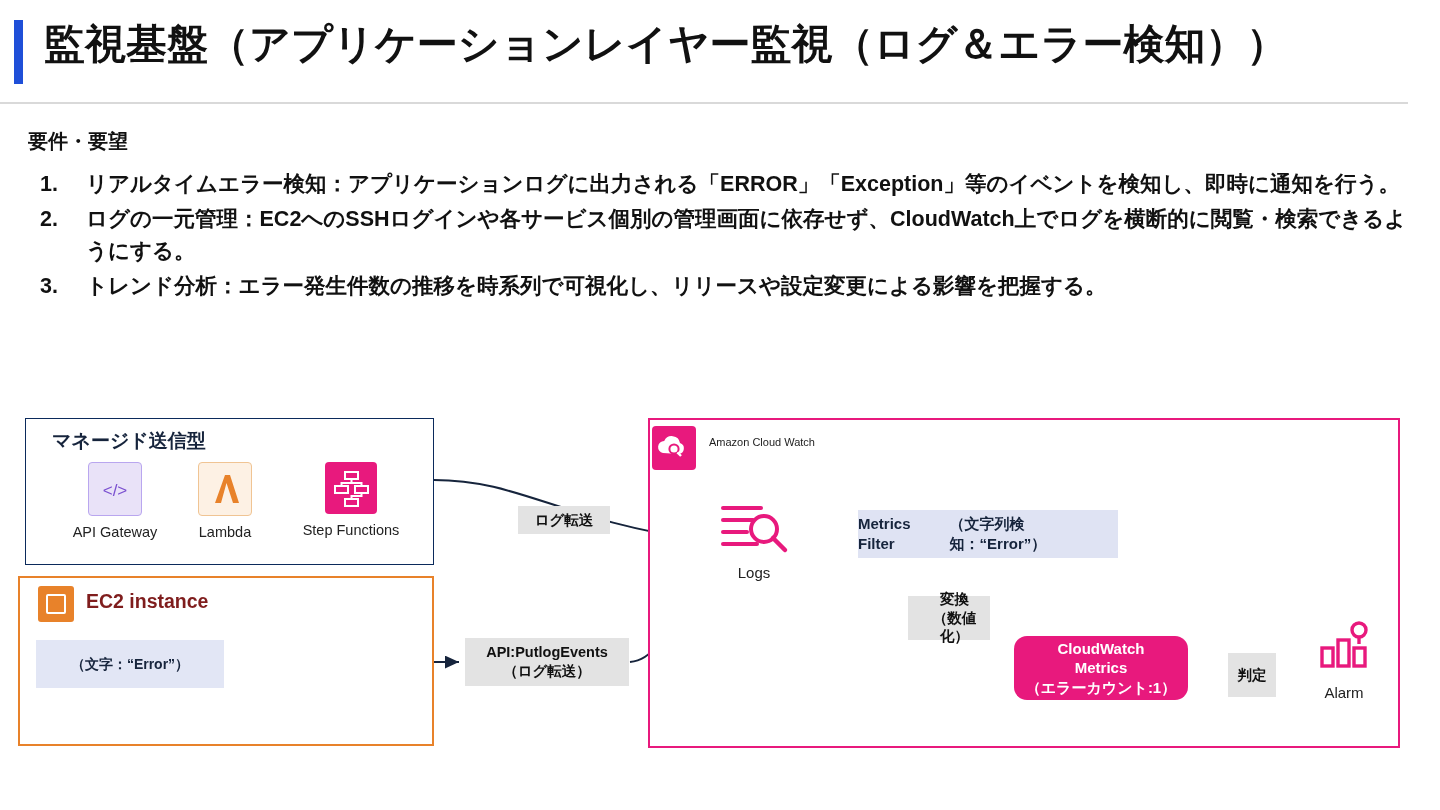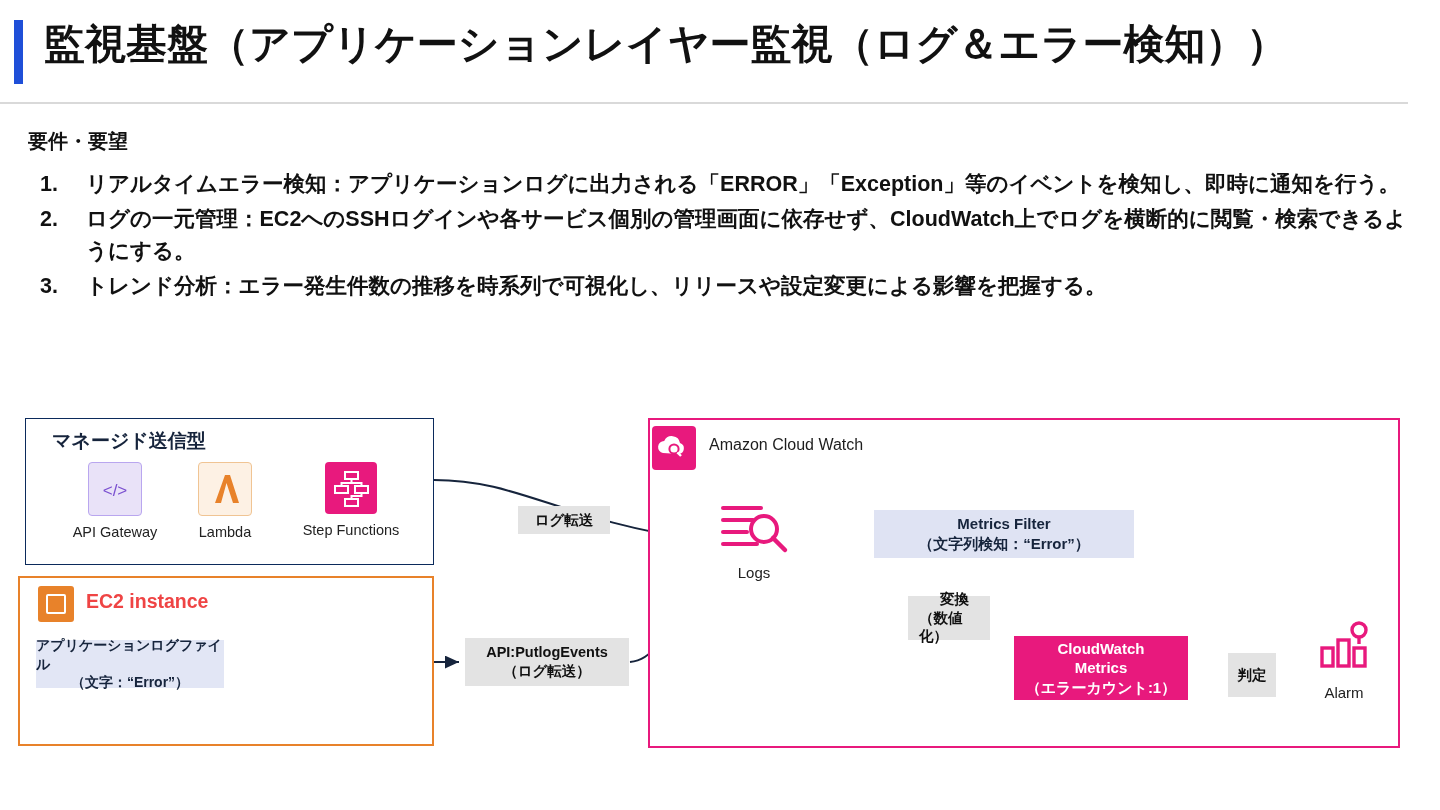--- a/index.html
+++ b/index.html
@@ -150,21 +150,21 @@
     width: 20px; height: 20px;
     border: 2px solid #ffffff;
     border-radius: 2px;
     box-sizing: border-box;
   }
   .ec2-title {
     position: absolute;
     left: 86px; top: 190px;
     font-size: 19.5px;
     font-weight: bold;
-    color: #ef4444;
+    color: #7f1d1d;
   }
   .logfile-box {
     position: absolute;
     left: 36px; top: 240px;
     width: 188px; height: 48px;
     background: #e2e6f5;
     display: flex;
     flex-direction: column;
     align-items: center;
     justify-content: center;
@@ -202,36 +202,37 @@
   .cw-icon {
     position: absolute;
     left: 652px; top: 26px;
     width: 44px; height: 44px;
     background: #e8197d;
     border-radius: 4px;
   }
   .cw-title {
     position: absolute;
     left: 709px; top: 36px;
-    font-size: 16px;
+    font-size: 11px;
     color: #1d1d1d;
   }
 
   
   .tag {
     position: absolute;
     background: #e3e3e3;
     display: flex;
     flex-direction: column;
     align-items: center;
     justify-content: center;
     font-size: 14.5px;
     font-weight: bold;
     color: #111;
     line-height: 1.3;
+    text-align: center;
     box-sizing: border-box;
   }
   .tag-logtenso { left: 518px; top: 106px; width: 92px; height: 28px; }
   .tag-putlog { left: 465px; top: 238px; width: 164px; height: 48px; }
   .tag-henkan { left: 908px; top: 196px; width: 82px; height: 44px; font-weight: bold; padding-left: 11px; }
   .tag-hantei  { left: 1228px; top: 253px; width: 48px; height: 44px; }
 
   
   .logs {
     position: absolute;
@@ -242,45 +243,45 @@
   .logs .glyph { height: 62px; position: relative; }
   .logs .label { font-size: 15px; color: #222; margin-top: 4px; }
 
   
   .metrics-filter {
     position: absolute;
     left: 858px; top: 110px;
     width: 260px; height: 48px;
     background: #dfe3f3;
     display: flex;
-    flex-direction: column;
+    flex-direction: row;
     align-items: center;
     justify-content: center;
     font-size: 15px;
     font-weight: bold;
     color: #16243c;
     line-height: 1.35;
     text-align: left;
-    margin-left: 16px;
   }
   
   .cw-metrics {
     position: absolute;
     left: 1014px; top: 236px;
     width: 174px; height: 64px;
     background: #e8197d;
     display: flex;
     flex-direction: column;
     align-items: center;
     justify-content: center;
     color: #ffffff;
     font-size: 15px;
     font-weight: bold;
     line-height: 1.3;
     text-align: center;
+    border-radius: 13px;
   }
   
   .alarm {
     position: absolute;
     left: 1296px; top: 218px;
     width: 96px;
     text-align: center;
   }
   .alarm .glyph { height: 64px; position: relative; }
   .alarm .label { font-size: 15px; color: #222; margin-top: 2px; }
@@ -369,21 +370,20 @@
       </svg>
     </div>
     <div class="label">Step Functions</div>
   </div>
 
   <div class="box ec2-box"></div>
   <div class="ec2-icon"></div>
   <div class="ec2-title">EC2 instance</div>
 
   <div class="logfile-box">
-    <span>アプリケーションログファイル</span>
     <span>（文字：“Error”）</span>
   </div>
 
 
   <div class="tag tag-logtenso">ログ転送</div>
 
   <div class="tag tag-putlog">
     <span>API:PutlogEvents</span>
     <span>（ログ転送）</span>
   </div>

